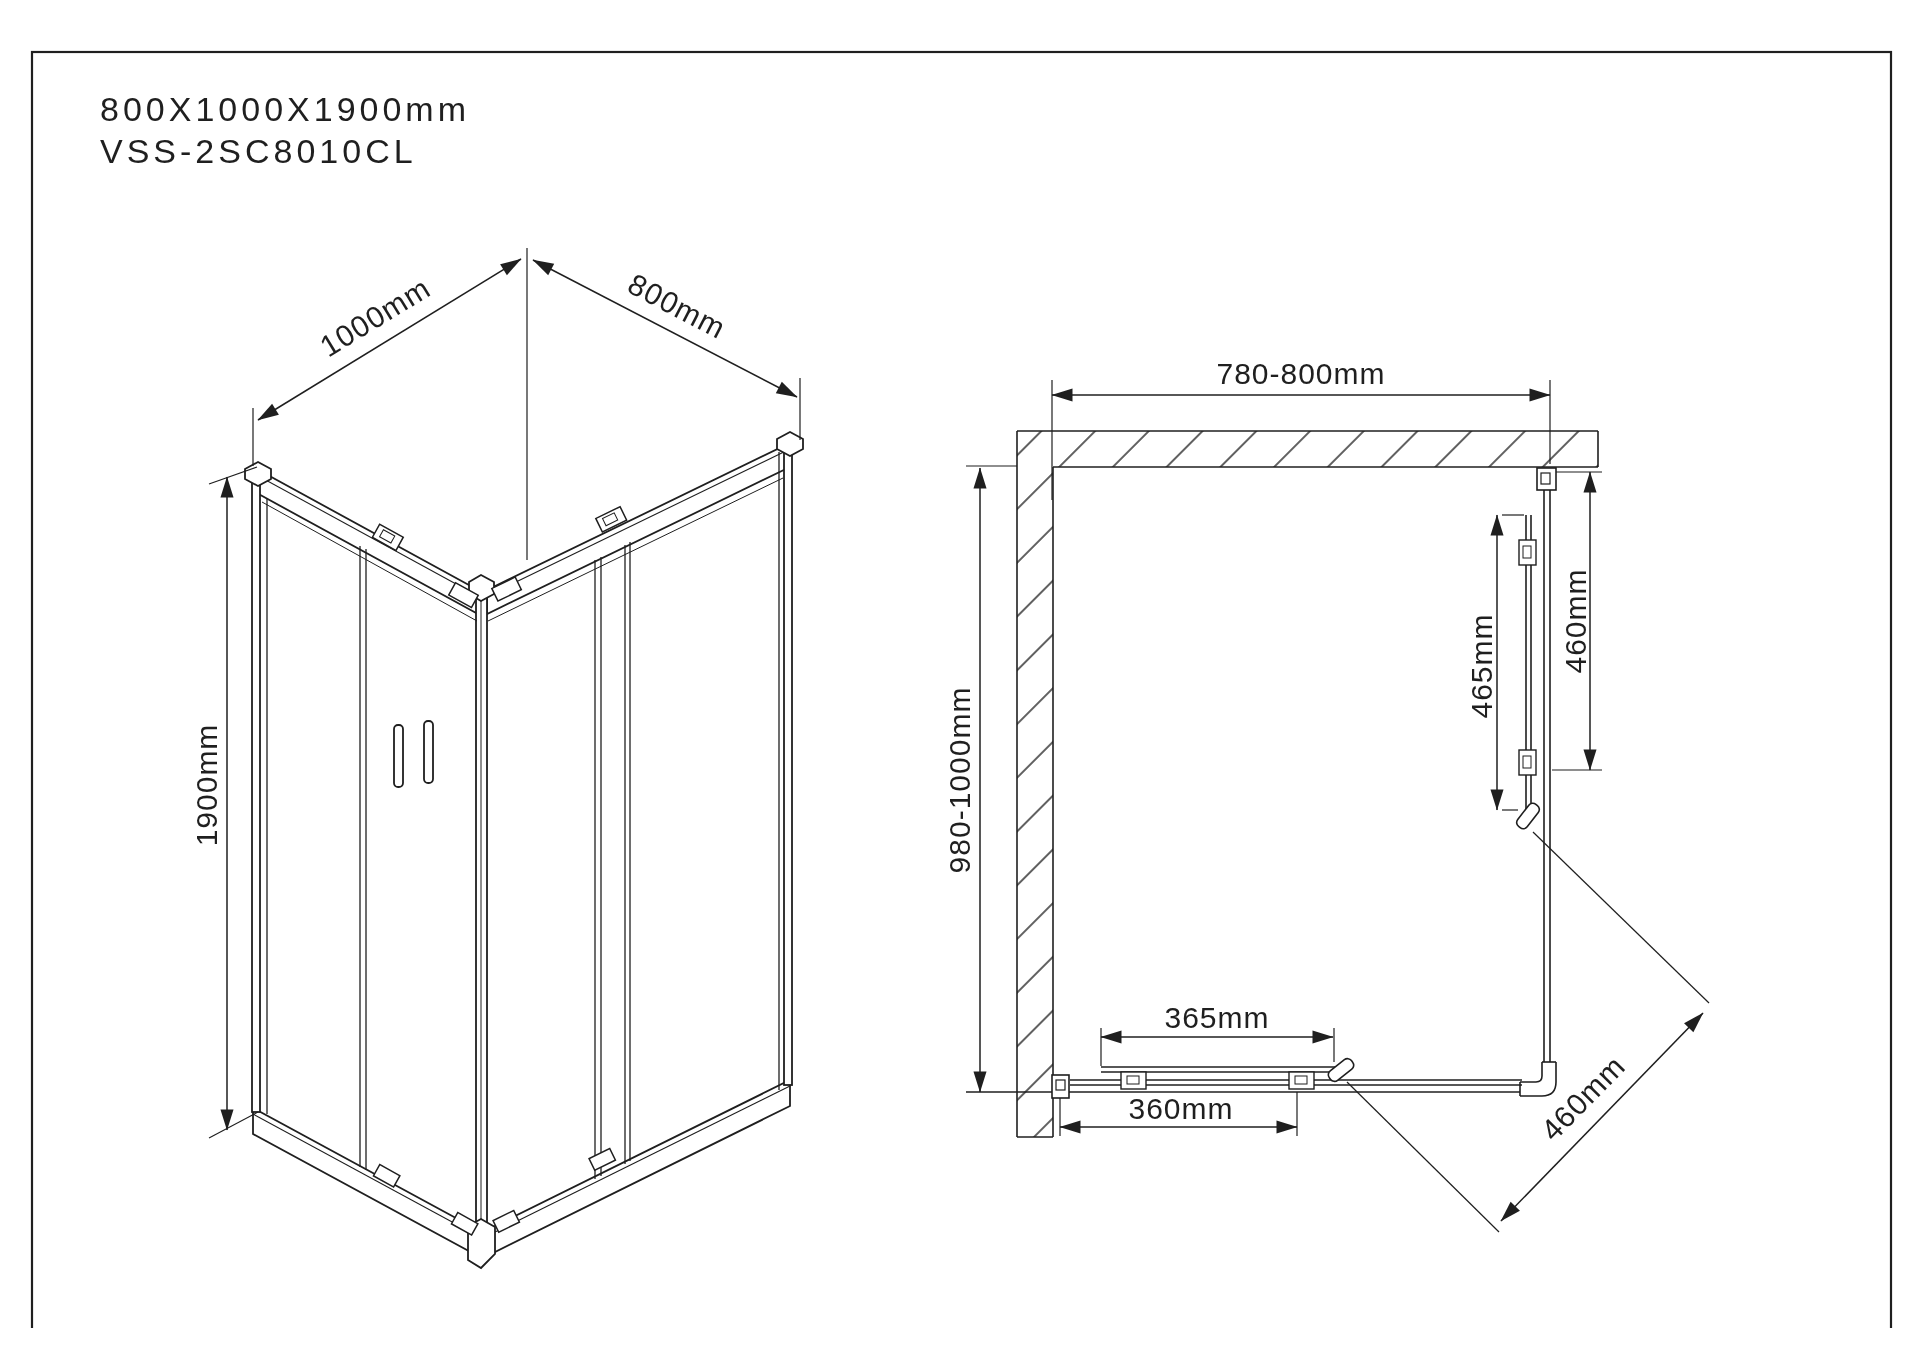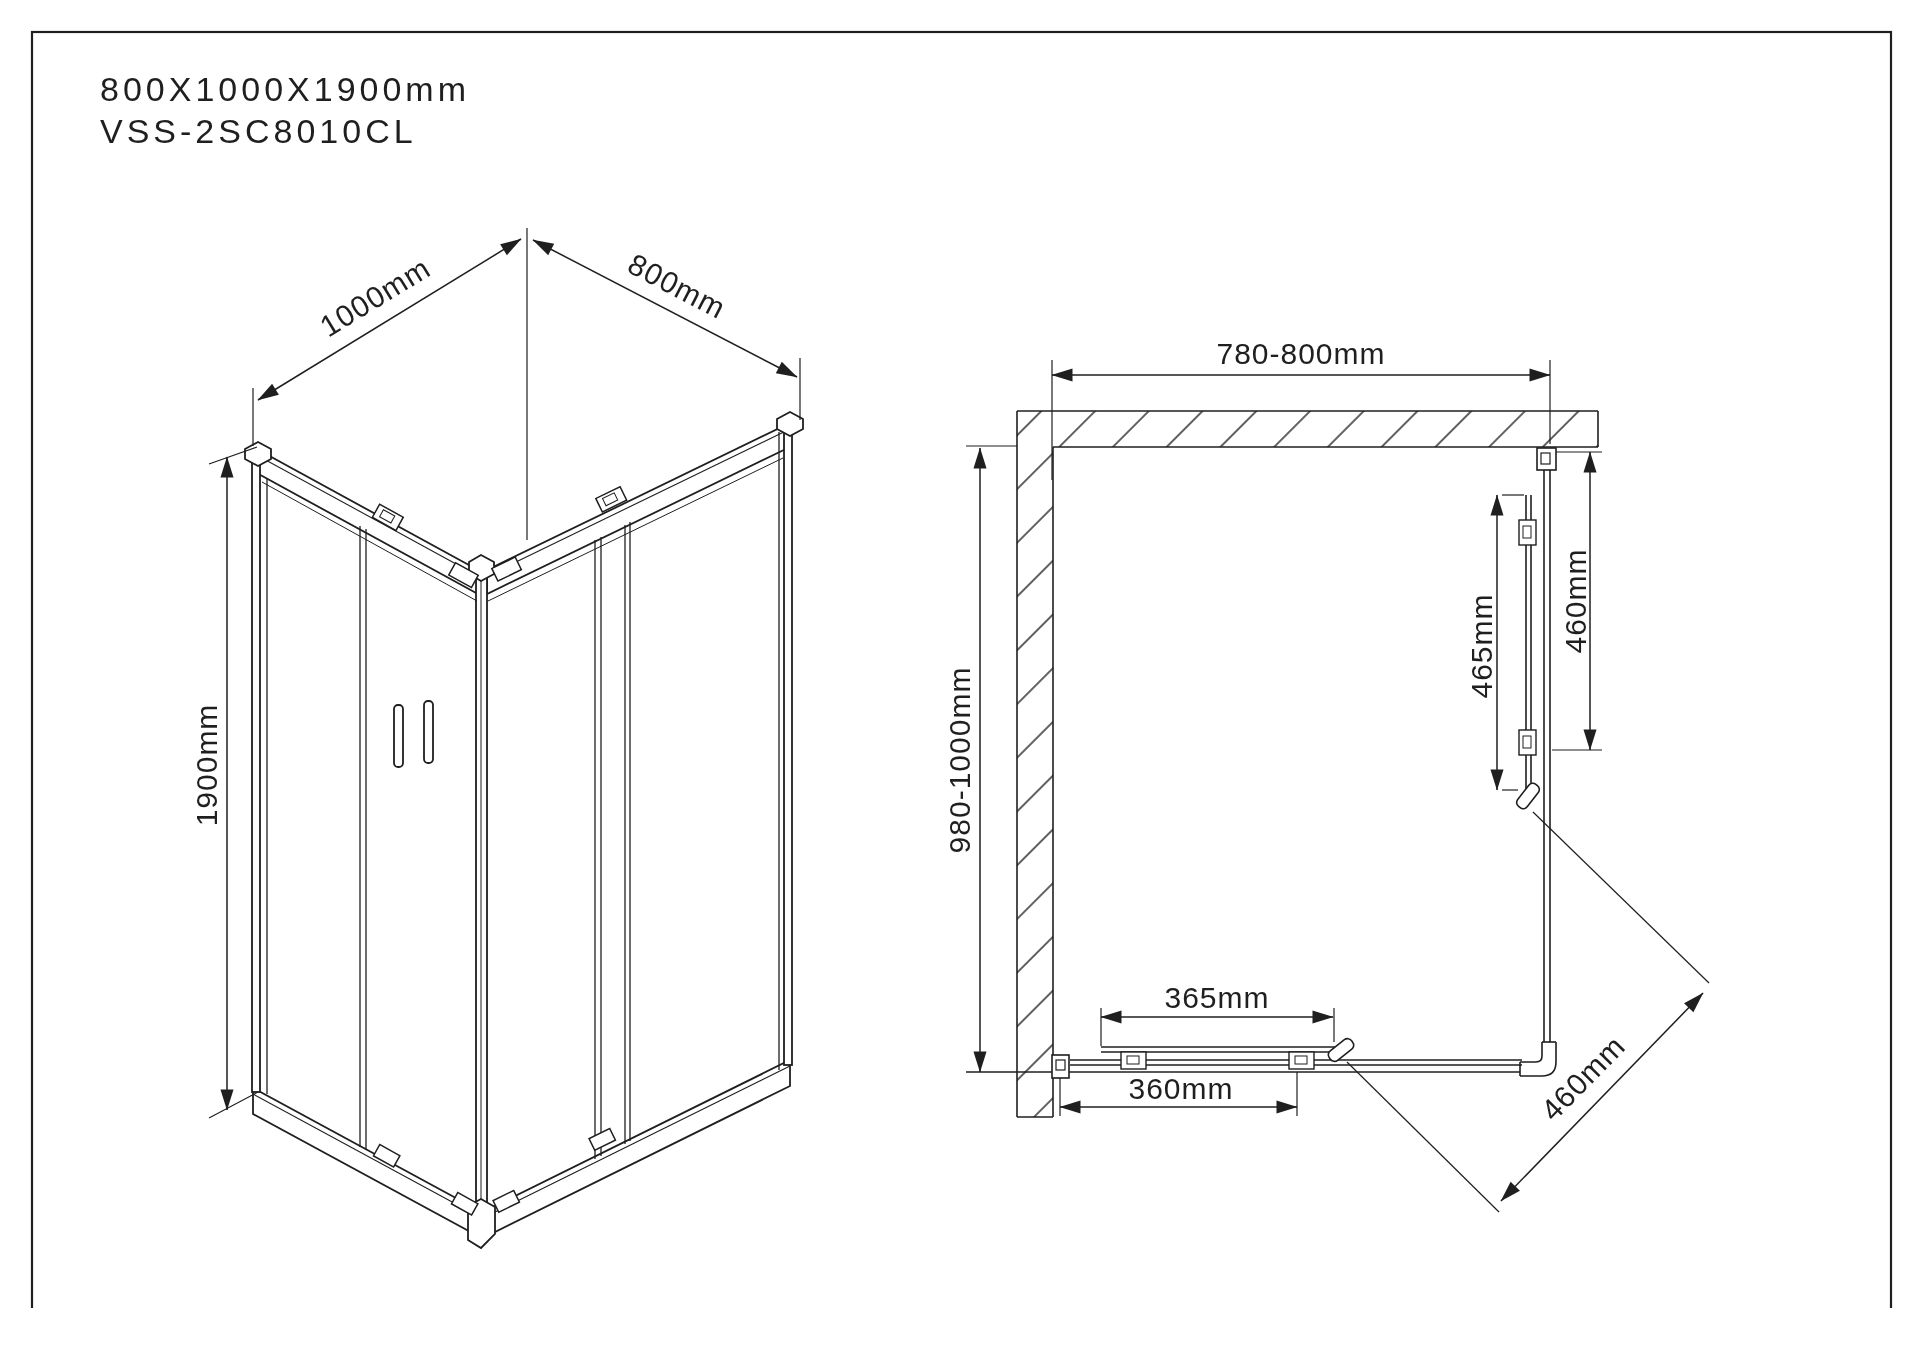--- a/index.html
+++ b/index.html
@@ -1,17 +1,17 @@
 <!DOCTYPE html>
 <html><head>
 <meta charset="utf-8">
 <style>
   html,body{margin:0;padding:0;background:#fff;}
   #stage{position:relative;width:1920px;height:1308px;background:#fff;overflow:hidden;
-         font-family:"Liberation Sans",sans-serif;}
+         font-family:"Liberation Sans",sans-serif;margin-top:20px;}
   svg{position:absolute;left:0;top:0;}
   text{font-family:"Liberation Sans",sans-serif;}
   .dimtxt{font-size:30px;letter-spacing:1px;}
   .titletxt{font-size:34px;letter-spacing:4px;}
 </style>
 </head>
 <body>
 
 <div id="stage">
 <svg width="1920" height="1358" viewBox="0 0 1920 1358">

